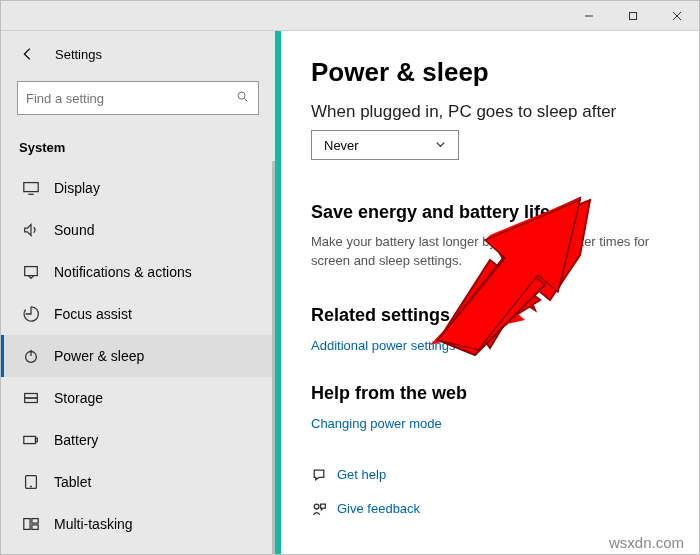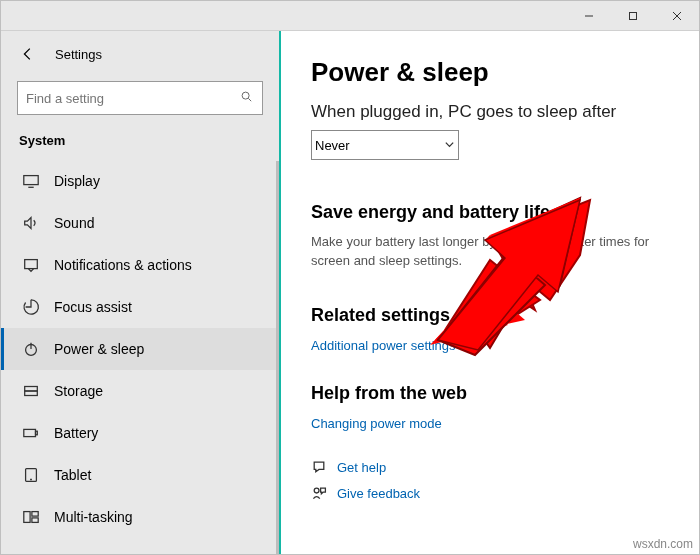--- a/index.html
+++ b/index.html
@@ -2,46 +2,46 @@
 <html><head>
 <meta charset="utf-8">
 <style>
   * { box-sizing: border-box; margin: 0; padding: 0; font-family: "Segoe UI", Arial, sans-serif; }
   body { width: 700px; height: 555px; overflow: hidden; background: #fff; position: relative; }
   .window { width: 700px; height: 555px; border: 1px solid #bfbfbf; display: flex; flex-direction: column; background:#fff; }
   .titlebar { height: 30px; display:flex; align-items:center; justify-content:flex-end; background:#e8e8e8; border-bottom:1px solid #d0d0d0;}
   .titlebar .tbtn { width:44px; height:30px; display:flex; align-items:center; justify-content:center; color:#333; font-size:11px; }
   .titlebar .tbtn svg { width:10px; height:10px; }
   .body { flex:1; display:flex; min-height:0; }
-  .sidebar { width:280px; background:#e8e8e8; display:flex; flex-direction:column; padding-top:6px; position:relative; border-right:2px solid #14b8a6;}
+  .sidebar { width:280px; background:#e8e8e8; display:flex; flex-direction:column; padding-top:6px; position:relative; border-right:6px solid #14b8a6;}
   .side-header { display:flex; align-items:center; gap:16px; padding:6px 16px 10px 16px; }
   .back-btn { width:22px; height:22px; display:flex; align-items:center; justify-content:center; }
   .side-title { font-size:13px; font-weight:400; color:#000; }
   .home { display:flex; align-items:center; gap:14px; padding:10px 18px; color:#000; font-size:14px; }
-  .searchbox { margin:6px 16px 10px 16px; height:32px; border:1px solid #999; background:#fff; display:flex; align-items:center; padding:16px 8px; color:#666; font-size:13px; }
+  .searchbox { margin:6px 16px 17px 16px; height:32px; border:1px solid #999; background:#fff; display:flex; align-items:center; padding:16px 8px; color:#666; font-size:13px; }
   .searchbox input { flex:1; border:none; outline:none; font-size:13px; color:#333; background:transparent; }
   .cat { padding:8px 12px 12px 18px; font-weight:600; font-size:13px; }
   .navlist { flex:1; overflow-y:auto; }
   .navitem { display:flex; align-items:center; gap:14px; padding:12px 18px; font-size:14px; color:#000; border-left:3px solid transparent; }
   .navitem.active { border-left:3px solid #0063b1; background:#dddddd; }
   .navicon { width:18px; height:18px; color:#333; flex:0 0 18px; display:flex; align-items:center; justify-content:center;}
   .navicon svg { width:18px; height:18px; stroke:#333; fill:none; stroke-width:1.4; }
   .scrolltrack { position:absolute; right:0; top:130px; bottom:0; width:3px; background:#bdbdbd; }
   .content { flex:1; padding:26px 30px 10px 30px; overflow-y:auto; color:#000; }
   h1 { font-size:26px; font-weight:600; margin-bottom:14px; }
   .sub { font-size:17px; color:#222; margin-bottom:8px; }
-  .dropdown { width:148px; height:30px; border:1px solid #888; display:flex; align-items:center; justify-content:space-between; padding:0 3px; font-size:13px; margin-bottom:42px; }
+  .dropdown { width:148px; height:30px; border:1px solid #888; display:flex; align-items:center; justify-content:space-between; padding:0 12px; font-size:13px; margin-bottom:42px; }
   h2 { font-size:18px; font-weight:600; margin-bottom:10px; }
   .desc { font-size:13px; color:#555; line-height:1.45; margin-bottom:34px; max-width:360px;}
   .link { color:#0063b1; font-size:13px; display:inline-block; margin-bottom:30px; cursor:pointer;}
-  .helprow { display:flex; align-items:flex-end; gap:10px; margin-top:10px; font-size:13px; }
+  .helprow { display:flex; align-items:center; gap:10px; margin-top:18px; font-size:13px; }
   .helprow .hicon { width:16px; height:16px; color:#333; display:flex; align-items:center;}
   .helprow .hicon svg{width:16px;height:16px;stroke:#333;fill:none;stroke-width:1.6;}
   .helprow .hlink { color:#0063b1; }
-  .watermark { position:absolute; right:7px; bottom:4px; font-size:12px; color:#888; }
+  .watermark { position:absolute; right:16px; bottom:4px; font-size:15px; color:#888; }
   
   .arrow { position:absolute; pointer-events:none; }
 </style>
 </head>
 <body>
 
 <div class="window">
   <div class="titlebar">
     <div class="tbtn">
         <svg viewBox="0 0 10 10">

